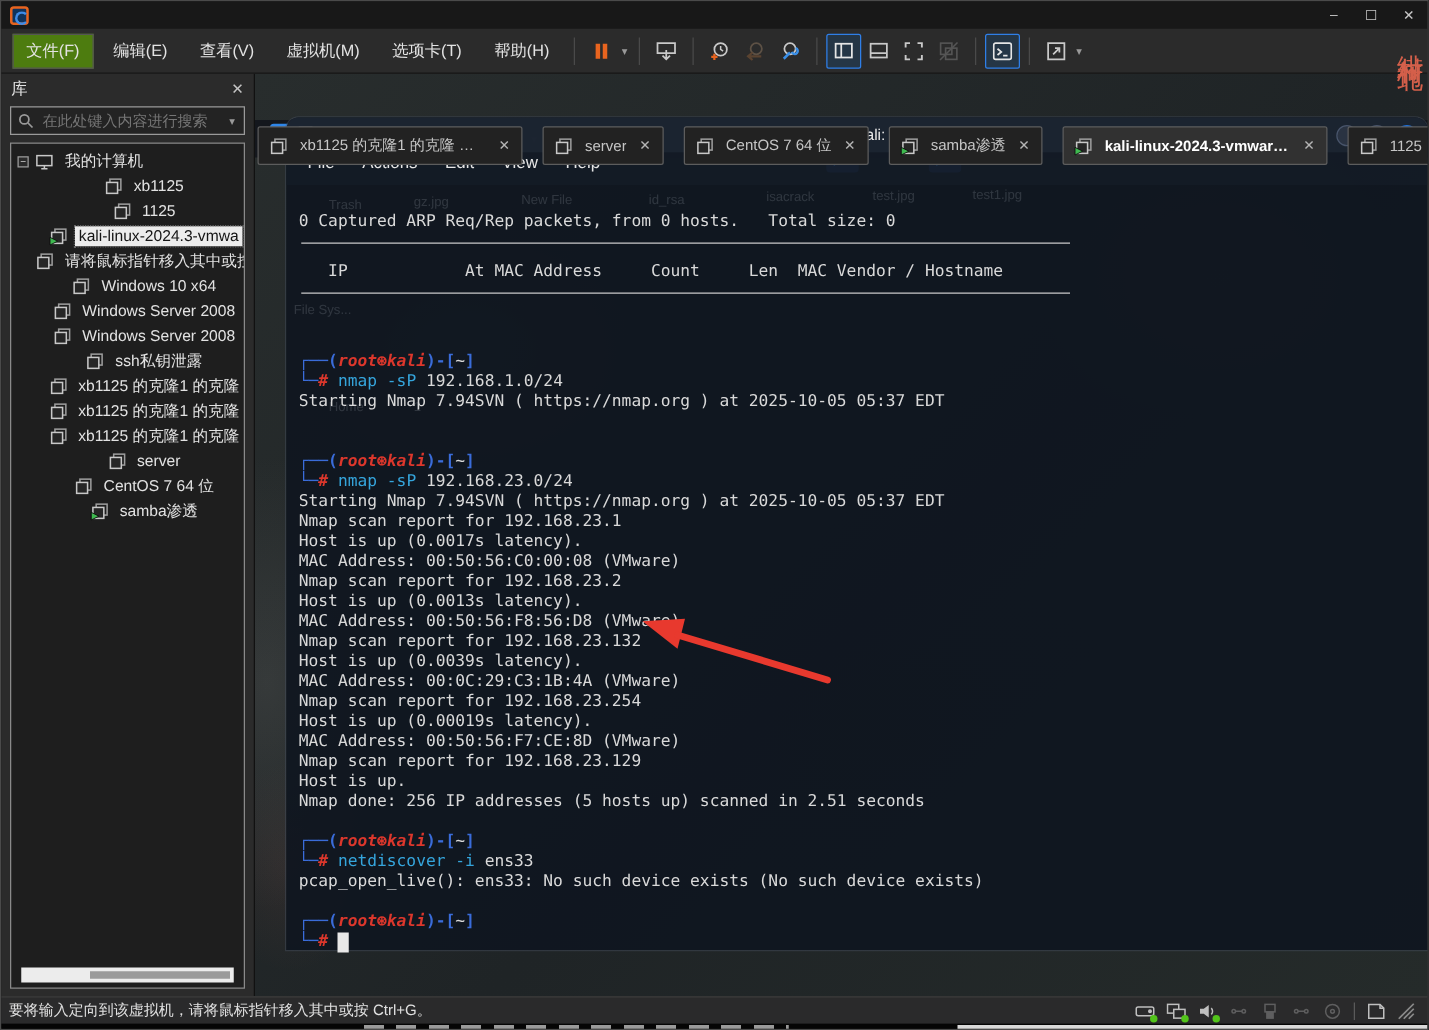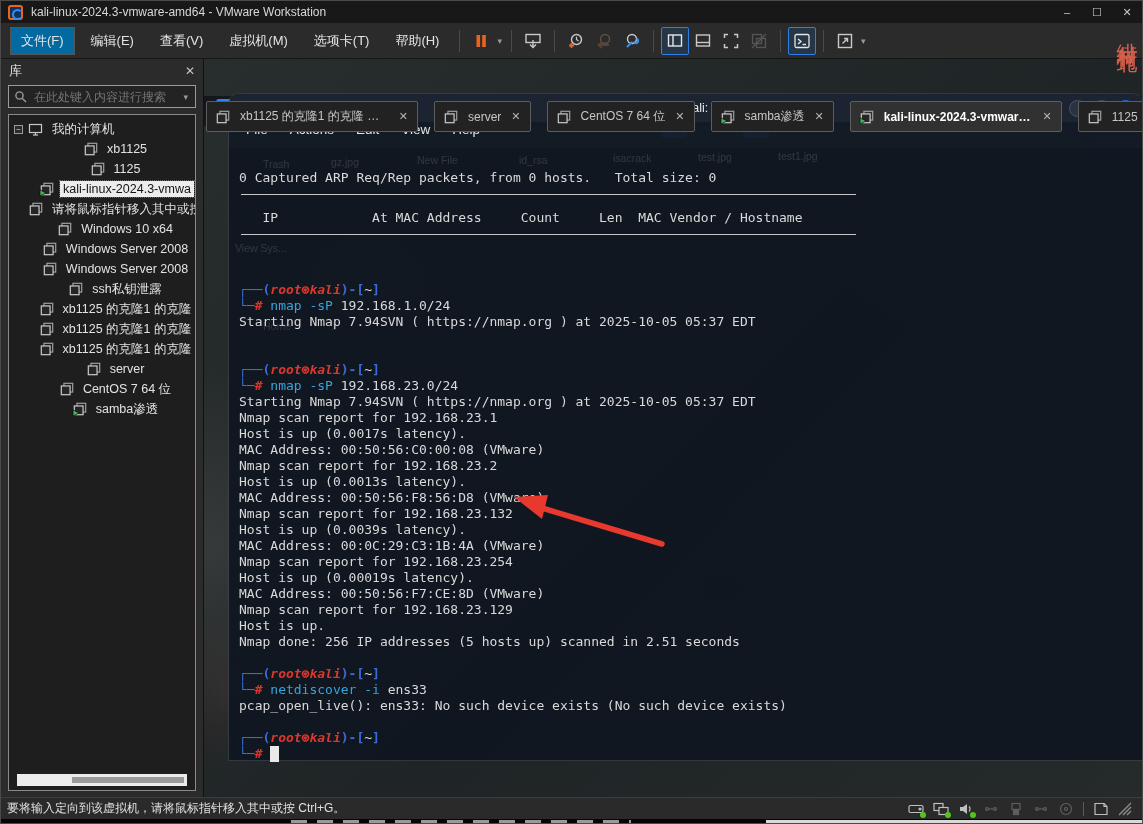--- a/index.html
+++ b/index.html
@@ -12,21 +12,21 @@
   .vmw-logo{width:15px;height:15px;margin:0 8px 0 7px;border-radius:3px;background:#10335c;
             border:2px solid #e8641f;position:relative;}
   .vmw-logo:after{content:"";position:absolute;left:2px;top:2px;width:7px;height:7px;
             border:2px solid #3f8ce8;border-radius:50%;border-right-color:transparent;}
   .wincaps{margin-left:auto;display:flex;align-items:center;height:100%;}
   .wincap{width:30px;height:100%;display:flex;align-items:center;justify-content:center;
           color:#c8c8c8;font-size:11px;}
   .menurow{position:absolute;left:0;top:22px;width:100%;height:36px;background:#2b2b2b;
            border-bottom:1px solid #161616;display:flex;align-items:center;color:#e3e3e3;font-size:13px;}
   .hmenu{padding:4px 10px;margin:0 3px;}
-  .hmenu:first-child{background:#0369a1;border:1px solid #555;}
+  .hmenu:first-child{background:#4d7c0f;border:1px solid #555;}
   .tsep{width:1px;height:22px;background:#4a4a4a;margin:0 7px;}
   .tbtn{width:28px;height:28px;display:flex;align-items:center;justify-content:center;border-radius:2px;}
   .tbtn.active{border:1px solid #2f7fe8;background:#253646;}
   .tbtn.disabled{opacity:.38;}
   .caret{color:#9a9a9a;font-size:9px;margin:0 2px;}
   
   #sidebar{position:absolute;left:0;top:58px;width:203px;height:738px;background:#2b2b2b;
            border-right:1px solid #111;color:#e2e2e2;}
   .sb-head{height:24px;display:flex;align-items:center;padding:0 8px;font-size:13px;}
   .sb-close{margin-left:auto;color:#c5c5c5;font-size:12px;}
@@ -116,21 +116,20 @@
   #bottomstrip .band{position:absolute;left:765px;right:0;top:1px;height:5px;background:#d9d9d9;}
   svg{display:block;}
 </style>
 </head>
 <body>
 
 <div id="stage">
 
   <div class="titlebar">
     <div class="vmw-logo"></div>
-    <span>kali-linux-2024.3-vmware-amd64 - VMware Workstation</span>
     <div class="wincaps">
       <span class="wincap">–</span>
       <span class="wincap">☐</span>
       <span class="wincap">✕</span>
     </div>
   </div>
 
   <div class="menurow">
     <div id="hmenus" style="display:flex;align-items:center;margin-left:6px;">
         <span class="hmenu">文件(F)</span>
@@ -514,21 +513,21 @@
           <span>Help</span>
         </div>
       <div id="ghost-layer" style="position:absolute;inset:0;pointer-events:none;overflow:hidden;">
           <div class="ghost" style="left: 34px; top: 64px;">Trash</div>
           <div class="ghost" style="left: 102px; top: 62px;">gz.jpg</div>
           <div class="ghost" style="left: 188px; top: 60px;">New File</div>
           <div class="ghost" style="left: 290px; top: 60px;">id_rsa</div>
           <div class="ghost" style="left: 384px; top: 58px;">isacrack</div>
           <div class="ghost" style="left: 469px; top: 57px;">test.jpg</div>
           <div class="ghost" style="left: 549px; top: 56px;">test1.jpg</div>
-          <div class="ghost" style="left: 6px; top: 148px;">View Sys...</div>
+          <div class="ghost" style="left: 6px; top: 148px;">File Sys...</div>
           <div class="ghost" style="left: 34px; top: 226px;">Home</div>
           <div class="ghost" style="left: 102px; top: 226px;">1</div>
           <div class="ghost-sq" style="left: 432px; top: 20px;"></div>
           <div class="ghost-sq" style="left: 514px; top: 20px;"></div>
         </div>
       <div id="term-out"><div class="tline"><span class="sg-t">0 Captured ARP Req/Rep packets, from 0 hosts.   Total size: 0</span></div><div class="tline"><div class="trule"></div></div><div class="tline"><span class="sg-t">   IP            At MAC Address     Count     Len  MAC Vendor / Hostname</span></div><div class="tline"><div class="trule"></div></div><div class="tline"></div><div class="tline"></div><div class="tline"><span class="sg-b">┌──(</span><span class="sg-r">root⊛kali</span><span class="sg-b">)-[</span><span class="sg-t">~</span><span class="sg-b">]</span></div><div class="tline"><span class="sg-b">└─</span><span class="sg-r">#</span><span class="sg-t"> </span><span class="sg-c">nmap</span><span class="sg-t"> </span><span class="sg-c">-sP</span><span class="sg-t"> 192.168.1.0/24</span></div><div class="tline"><span class="sg-t">Starting Nmap 7.94SVN ( https://nmap.org ) at 2025-10-05 05:37 EDT</span></div><div class="tline"></div><div class="tline"></div><div class="tline"><span class="sg-b">┌──(</span><span class="sg-r">root⊛kali</span><span class="sg-b">)-[</span><span class="sg-t">~</span><span class="sg-b">]</span></div><div class="tline"><span class="sg-b">└─</span><span class="sg-r">#</span><span class="sg-t"> </span><span class="sg-c">nmap</span><span class="sg-t"> </span><span class="sg-c">-sP</span><span class="sg-t"> 192.168.23.0/24</span></div><div class="tline"><span class="sg-t">Starting Nmap 7.94SVN ( https://nmap.org ) at 2025-10-05 05:37 EDT</span></div><div class="tline"><span class="sg-t">Nmap scan report for 192.168.23.1</span></div><div class="tline"><span class="sg-t">Host is up (0.0017s latency).</span></div><div class="tline"><span class="sg-t">MAC Address: 00:50:56:C0:00:08 (VMware)</span></div><div class="tline"><span class="sg-t">Nmap scan report for 192.168.23.2</span></div><div class="tline"><span class="sg-t">Host is up (0.0013s latency).</span></div><div class="tline"><span class="sg-t">MAC Address: 00:50:56:F8:56:D8 (VMware)</span></div><div class="tline"><span class="sg-t">Nmap scan report for 192.168.23.132</span></div><div class="tline"><span class="sg-t">Host is up (0.0039s latency).</span></div><div class="tline"><span class="sg-t">MAC Address: 00:0C:29:C3:1B:4A (VMware)</span></div><div class="tline"><span class="sg-t">Nmap scan report for 192.168.23.254</span></div><div class="tline"><span class="sg-t">Host is up (0.00019s latency).</span></div><div class="tline"><span class="sg-t">MAC Address: 00:50:56:F7:CE:8D (VMware)</span></div><div class="tline"><span class="sg-t">Nmap scan report for 192.168.23.129</span></div><div class="tline"><span class="sg-t">Host is up.</span></div><div class="tline"><span class="sg-t">Nmap done: 256 IP addresses (5 hosts up) scanned in 2.51 seconds</span></div><div class="tline"></div><div class="tline"><span class="sg-b">┌──(</span><span class="sg-r">root⊛kali</span><span class="sg-b">)-[</span><span class="sg-t">~</span><span class="sg-b">]</span></div><div class="tline"><span class="sg-b">└─</span><span class="sg-r">#</span><span class="sg-t"> </span><span class="sg-c">netdiscover</span><span class="sg-t"> </span><span class="sg-c">-i</span><span class="sg-t"> ens33</span></div><div class="tline"><span class="sg-t">pcap_open_live(): ens33: No such device exists (No such device exists)</span></div><div class="tline"></div><div class="tline"><span class="sg-b">┌──(</span><span class="sg-r">root⊛kali</span><span class="sg-b">)-[</span><span class="sg-t">~</span><span class="sg-b">]</span></div><div class="tline"><span class="sg-b">└─</span><span class="sg-r">#</span><span class="sg-t"> </span><span class="sg-cur"> </span></div></div>
     </div>
 
     <svg id="arrow" width="940" height="738">
       <polygon points="310,438 344,436 338,460" fill="#e8392e"></polygon>

